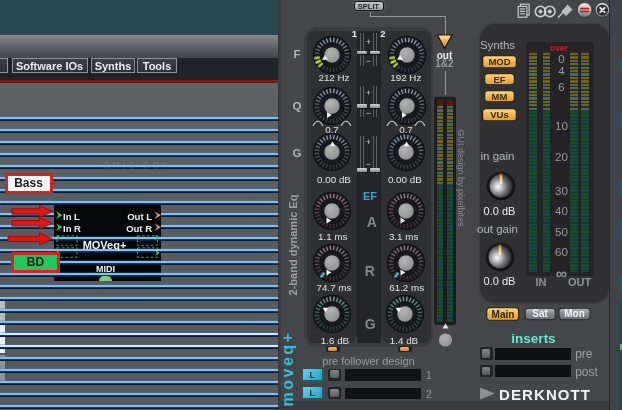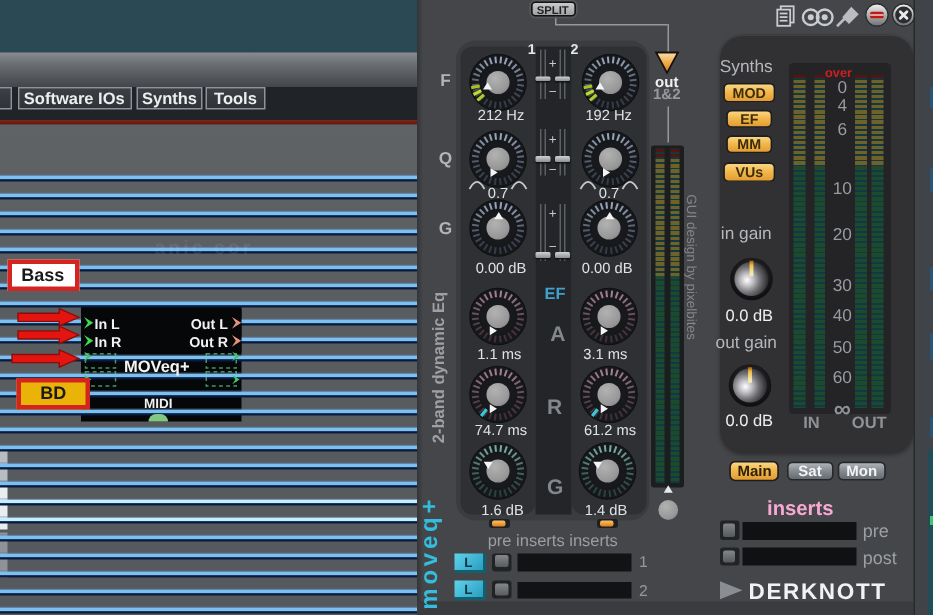--- a/index.html
+++ b/index.html
@@ -117,21 +117,21 @@
     <div class="a" style="left:0;top:379.8px;width:277.5px;height:5.7px;z-index:3;background:linear-gradient(rgba(80,115,160,0.30) 0 0.7px,#7cc0f0 1.5px 3.1px,#1b3662 3.5px 4.0px,#0a1c3e 4.0px 5.2px,rgba(10,28,62,0.0) 5.7px)"></div>
     <div class="a" style="left:0;top:391.8px;width:277.5px;height:5.7px;z-index:3;background:linear-gradient(rgba(80,115,160,0.30) 0 0.7px,#7cc0f0 1.5px 3.1px,#1b3662 3.5px 4.0px,#0a1c3e 4.0px 5.2px,rgba(10,28,62,0.0) 5.7px)"></div>
     <div class="a" style="left:0;top:403.8px;width:277.5px;height:5.7px;z-index:3;background:linear-gradient(rgba(80,115,160,0.30) 0 0.7px,#7cc0f0 1.5px 3.1px,#1b3662 3.5px 4.0px,#0a1c3e 4.0px 5.2px,rgba(10,28,62,0.0) 5.7px)"></div>
     <div class="a" style="left:54px;top:205.8px;width:106.5px;height:29.6px;background:#060709;z-index:4"></div>
     <svg class="a" style="left:0;top:195px;z-index:5" width="60" height="60" viewBox="0 0 60 60">
       <polygon points="12,13.8 39.5,13.8 39.5,10.7 52.5,16.5 39.5,22.3 39.5,19.2 12,19.2" fill="#e41511" stroke="#8a0d08" stroke-width="0.9"></polygon>
       <polygon points="12,25.6 39.5,25.6 39.5,22.5 52.5,28.3 39.5,34.1 39.5,31.0 12,31.0" fill="#e41511" stroke="#8a0d08" stroke-width="0.9"></polygon>
       <polygon points="8,41.3 39.5,41.3 39.5,38.2 52.5,44.0 39.5,49.8 39.5,46.7 8,46.7" fill="#e41511" stroke="#8a0d08" stroke-width="0.9"></polygon>
     </svg>
     <div class="lbl" style="left:4.5px;top:172.5px;width:48px;height:21px;background:#fff;border:3px solid #d42420;box-sizing:border-box;color:#1a1a1a;font-size:12px;font-weight:bold;line-height:15px;z-index:5">Bass</div>
-    <div class="lbl" style="left:11px;top:251.5px;width:49px;height:21px;background:#eab308;border:3px solid #d42420;box-sizing:border-box;color:#1a1a1a;font-size:12px;font-weight:bold;line-height:15px;z-index:5">BD</div>
+    <div class="lbl" style="left:11px;top:251.5px;width:49px;height:21px;background:#22c55e;border:3px solid #d42420;box-sizing:border-box;color:#1a1a1a;font-size:12px;font-weight:bold;line-height:15px;z-index:5">BD</div>
     <div class="a" style="left:277.5px;top:0;width:344.5px;height:410px;background:#454649;z-index:6"></div>
     <div class="a" style="left:277.5px;top:0;width:4px;height:410px;background:linear-gradient(90deg,#333438,#454649);z-index:7;"></div>
     <div class="a" style="left:277.5px;top:401px;width:331px;height:9px;background:#3a3b3e;z-index:7;"></div>
     <div class="lbl" style="left:214px;top:238px;width:160px;height:14px;transform:rotate(-90deg);color:#9ea1a4;font-size:11px;font-weight:bold;z-index:7;">2-band dynamic Eq</div>
     <div class="lbl" style="left:244px;top:359px;width:88px;height:19px;transform:rotate(-90deg);color:#32bedc;font-size:16px;font-weight:bold;letter-spacing:2.5px;z-index:7;">moveq+</div>
     <div class="lbl" style="left:380px;top:172px;width:160px;height:12px;transform:rotate(90deg);color:#84878a;font-size:9px;z-index:7;">GUI design by pixelbites</div>
     <div class="a" style="left:370px;top:10px;width:1px;height:6px;background:#98989a;z-index:7;"></div>
     <div class="a" style="left:370px;top:16px;width:75px;height:1px;background:#98989a;z-index:7;"></div>
     <div class="a" style="left:444.5px;top:16px;width:1px;height:19px;background:#98989a;z-index:7;"></div>
     <div class="a" style="left:444.5px;top:71px;width:1px;height:24px;background:#98989a;z-index:7;"></div>
@@ -647,21 +647,21 @@
       <path d="M34,7 Q39,-2.5 44,7" fill="none" stroke="#c6c8ca" stroke-width="1.2"></path>
     </svg>
     <div class="lbl" style="left:355px;top:189.7px;width:30px;color:#42a0cc;font-size:11px;font-weight:bold;z-index:7;">EF</div>
     <div class="lbl" style="left:356.9px;top:213.5px;width:30px;color:#82878c;font-size:14px;font-weight:bold;z-index:7;">A</div>
     <div class="lbl" style="left:354.8px;top:263px;width:30px;color:#82878c;font-size:14px;font-weight:bold;z-index:7;">R</div>
     <div class="lbl" style="left:355.2px;top:316.3px;width:30px;color:#82878c;font-size:14px;font-weight:bold;z-index:7;">G</div>
     <div class="a" style="left:325.5px;top:345.8px;width:14px;height:6.6px;background:#1e1f21;border-radius:2px;z-index:7;"></div>
     <div class="a" style="left:328.2px;top:347.3px;width:8.6px;height:3.6px;background:linear-gradient(#f8c468,#e07c18);border-radius:1.5px;z-index:8"></div>
     <div class="a" style="left:397.5px;top:345.8px;width:14px;height:6.6px;background:#1e1f21;border-radius:2px;z-index:7;"></div>
     <div class="a" style="left:400.2px;top:347.3px;width:8.6px;height:3.6px;background:linear-gradient(#f8c468,#e07c18);border-radius:1.5px;z-index:8"></div>
-    <div class="lbl" style="left:318px;top:355.2px;width:101px;color:#9b9ea1;font-size:11px;z-index:7;">pre inserts inserts</div>
+    <div class="lbl" style="left:318px;top:355.2px;width:101px;color:#9b9ea1;font-size:11px;z-index:7;">pre follower design</div>
     <div class="a" style="left:303px;top:368.5px;width:20.5px;height:13px;background:linear-gradient(135deg,#5fd4ec,#2b9cc0);border-right:2px solid #11606e;border-bottom:2px solid #11606e;box-sizing:border-box;color:#0c3844;font-size:9px;font-weight:bold;text-align:center;line-height:12px;z-index:7;">L</div>
     <div class="a" style="left:327.5px;top:368.5px;width:13.5px;height:12px;background:#222325;border-radius:2px;z-index:7;"></div>
     <div class="a" style="left:329.5px;top:370.3px;width:9px;height:8px;background:linear-gradient(#85888b,#595c5f);border-radius:1.5px;z-index:8"></div>
     <div class="a" style="left:344.5px;top:369.0px;width:76.5px;height:11.5px;background:#121314;z-index:7;"></div>
     <div class="lbl" style="left:424px;top:369.0px;width:10px;color:#96999c;font-size:10.5px;z-index:7;">1</div>
     <div class="a" style="left:303px;top:387.3px;width:20.5px;height:13px;background:linear-gradient(135deg,#5fd4ec,#2b9cc0);border-right:2px solid #11606e;border-bottom:2px solid #11606e;box-sizing:border-box;color:#0c3844;font-size:9px;font-weight:bold;text-align:center;line-height:12px;z-index:7;">L</div>
     <div class="a" style="left:327.5px;top:387.3px;width:13.5px;height:12px;background:#222325;border-radius:2px;z-index:7;"></div>
     <div class="a" style="left:329.5px;top:389.1px;width:9px;height:8px;background:linear-gradient(#85888b,#595c5f);border-radius:1.5px;z-index:8"></div>
     <div class="a" style="left:344.5px;top:387.8px;width:76.5px;height:11.5px;background:#121314;z-index:7;"></div>
     <div class="lbl" style="left:424px;top:387.8px;width:10px;color:#96999c;font-size:10.5px;z-index:7;">2</div>
@@ -735,21 +735,21 @@
     <div class="lbl" style="left:526px;top:276px;width:30px;color:#8e9296;font-size:11px;font-weight:bold;z-index:7;">IN</div>
     <div class="lbl" style="left:564px;top:276px;width:31px;color:#8e9296;font-size:11px;font-weight:bold;z-index:7;">OUT</div>
     <svg class="a" style="left:486px;top:307px;z-index:8" width="106" height="15">
       <rect x="0.7" y="0.7" width="32" height="12.6" rx="3.4" fill="url(#orbtn)" stroke="#1d1d1f" stroke-width="1.1"></rect>
       <text x="17" y="10.6" text-anchor="middle" font-family="Liberation Sans,sans-serif" font-size="10" font-weight="bold" fill="#2e2206">Main</text>
       <rect x="39.2" y="1.2" width="30" height="11.6" rx="3.2" fill="url(#grbtn)" stroke="#26282a" stroke-width="1.1"></rect>
       <text x="54" y="10.3" text-anchor="middle" font-family="Liberation Sans,sans-serif" font-size="10" font-weight="bold" fill="#f2f3f4">Sat</text>
       <rect x="73.0" y="1.2" width="31" height="11.6" rx="3.2" fill="url(#grbtn)" stroke="#26282a" stroke-width="1.1"></rect>
       <text x="88.5" y="10.3" text-anchor="middle" font-family="Liberation Sans,sans-serif" font-size="10" font-weight="bold" fill="#f2f3f4">Mon</text>
     </svg>
-    <div class="lbl" style="left:503px;top:330.5px;width:61px;color:#f9a8d4;font-size:13.5px;font-weight:bold;z-index:7;">inserts</div>
+    <div class="lbl" style="left:503px;top:330.5px;width:61px;color:#5eead4;font-size:13.5px;font-weight:bold;z-index:7;">inserts</div>
     <div class="a" style="left:479.8px;top:347.0px;width:12.8px;height:12.8px;background:#222325;border-radius:2px;z-index:7;"></div>
     <div class="a" style="left:481.8px;top:349.0px;width:8.6px;height:8.6px;background:linear-gradient(#84878a,#56595c);border-radius:1.5px;z-index:8"></div>
     <div class="a" style="left:495px;top:347.5px;width:76px;height:12px;background:#101112;z-index:7;"></div>
     <div class="a" style="left:575.2px;top:347.2px;color:#9aa0a4;font-size:12px;z-index:7;">pre</div>
     <div class="a" style="left:479.8px;top:364.5px;width:12.8px;height:12.8px;background:#222325;border-radius:2px;z-index:7;"></div>
     <div class="a" style="left:481.8px;top:366.5px;width:8.6px;height:8.6px;background:linear-gradient(#84878a,#56595c);border-radius:1.5px;z-index:8"></div>
     <div class="a" style="left:495px;top:365.0px;width:76px;height:12px;background:#101112;z-index:7;"></div>
     <div class="a" style="left:575.2px;top:364.7px;color:#9aa0a4;font-size:12px;z-index:7;">post</div>
     <svg class="a" style="left:478px;top:386px;z-index:7;" width="20" height="16">
       <polygon points="2,1.5 17,7.5 2,13.5" fill="#8a8e92"></polygon>

